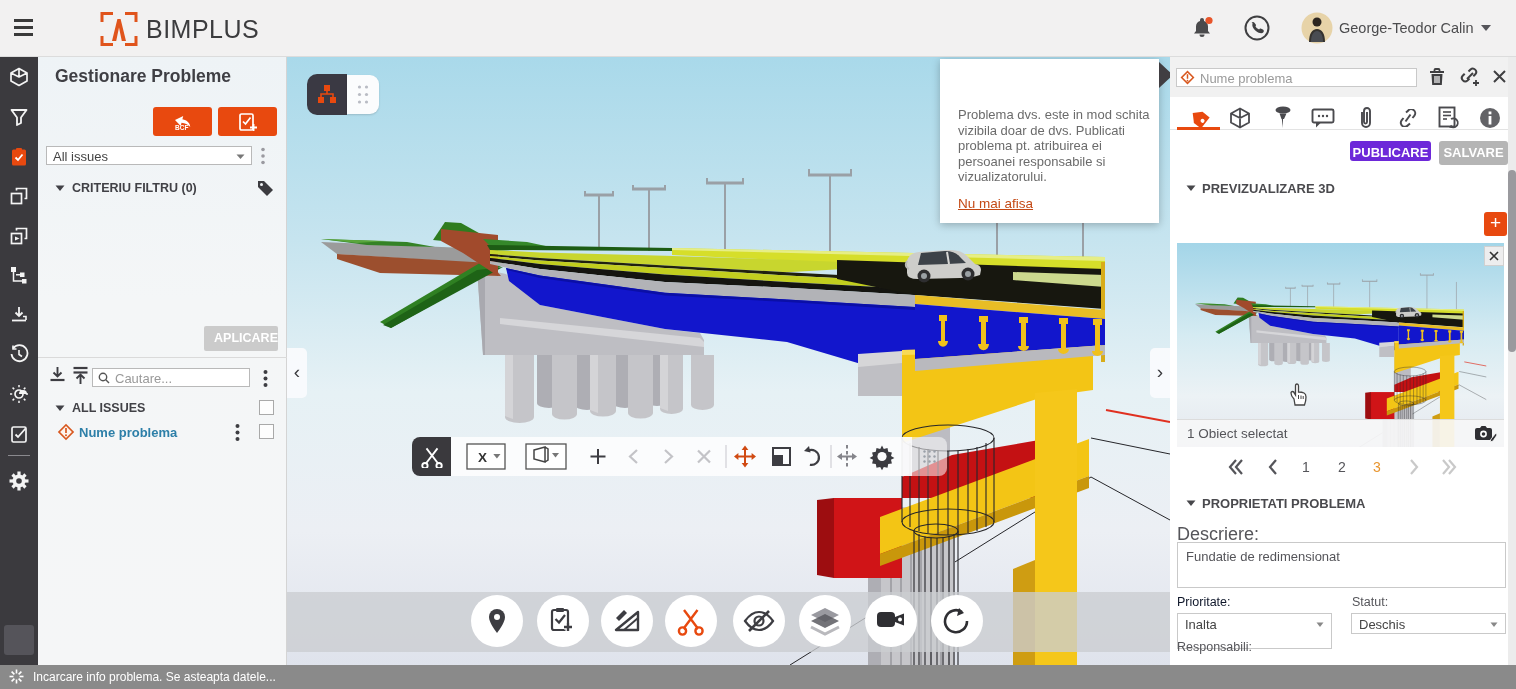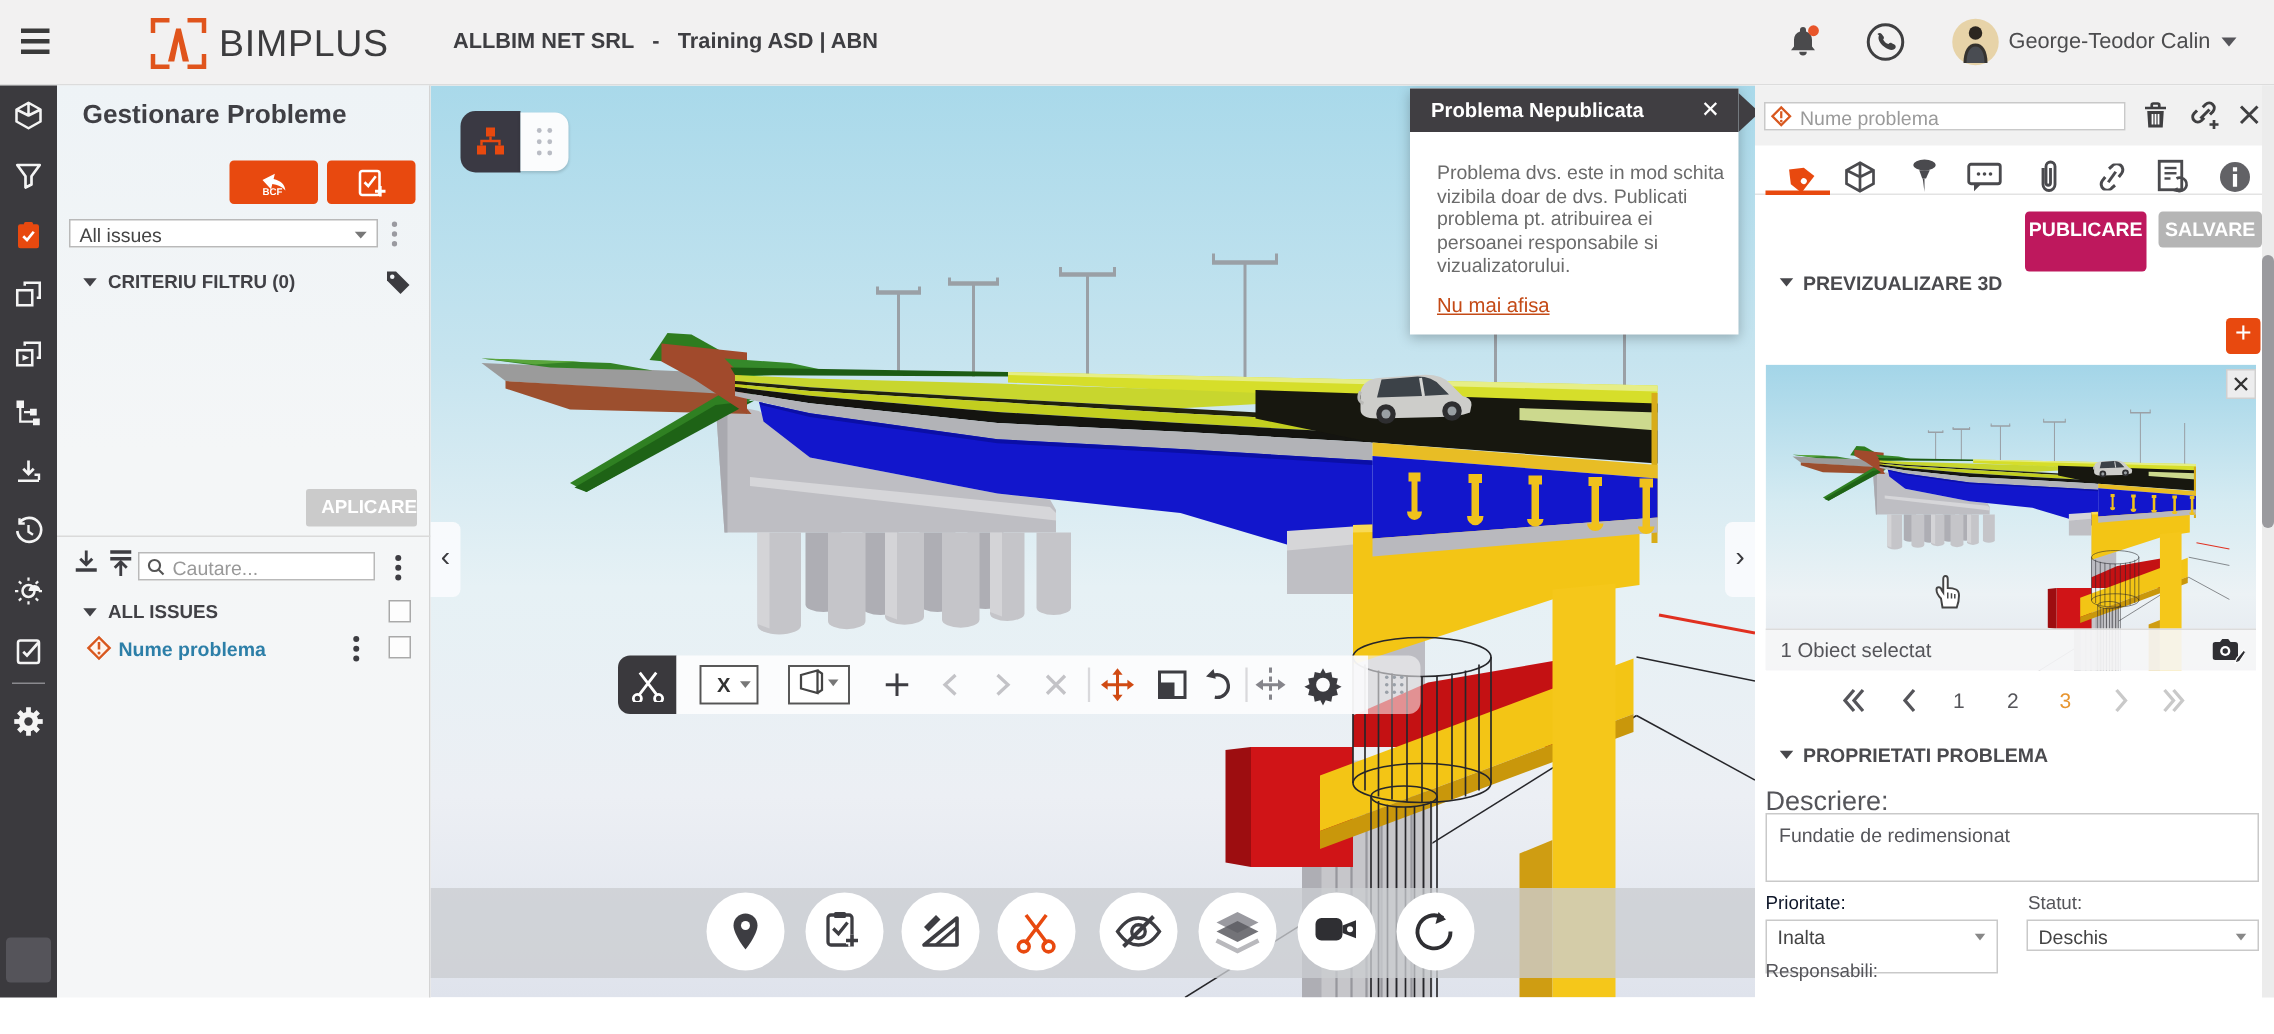--- a/index.html
+++ b/index.html
@@ -43,21 +43,20 @@
     <svg class="abs" style="left:99px; top:9px;" width="40" height="40" viewBox="0 0 40 40">
       <g stroke="#e0541c" stroke-width="3" fill="none">
         <path d="M3 13 V4.5 H14"></path>
           <path d="M26 4.5 H37 V13"></path>
           <path d="M3 27 V35.5 H14"></path>
           <path d="M26 35.5 H37 V27"></path>
       </g>
       <path d="M13 32 L18.4 10 H21.6 L27 32 H22.8 L20 18.5 L17.2 32 Z" fill="#e0541c"></path>
     </svg>
     <div class="abs" style="left:146px; top:15px; font-size:25px; color:#3c3c3e; letter-spacing:0.5px;">BIMPLUS</div>
-    <div class="htext" style="left:302px;">ALLBIM NET SRL&nbsp;&nbsp; -&nbsp;&nbsp; Training ASD | ABN</div>
 
     <svg class="abs" style="left:1189px; top:15px;" width="26" height="26" viewBox="0 0 26 26">
       <path d="M13 3 a2 2 0 0 1 2 2 v1 a6 6 0 0 1 4 5.5 v4.5 l2 2.5 H5 l2-2.5 V11.5 A6 6 0 0 1 11 6 V5 a2 2 0 0 1 2-2 Z" fill="#4a4a4c"></path>
       <path d="M10.5 19.5 a2.5 2.5 0 0 0 5 0 Z" fill="#4a4a4c"></path>
       <circle cx="20" cy="5.5" r="3.6" fill="#e8552a"></circle>
     </svg>
 
     <svg class="abs" style="left:1243px; top:14px;" width="28" height="28" viewBox="0 0 28 28">
       <circle cx="14" cy="14" r="11.5" fill="none" stroke="#3f3f41" stroke-width="2"></circle>
       <path d="M9.2 8.2 c1-.9 2.2-.7 2.8 .2 l1 1.6 c.5 .8 .3 1.6-.4 2.2 c.6 1.6 1.8 2.8 3.3 3.4 .6-.7 1.4-.9 2.2-.4 l1.6 1 c.9 .6 1.1 1.8 .2 2.8 c-1.4 1.5-4.6 .6-7.3-2.1 c-2.7-2.7-3.7-6-2.4-7.7 Z" fill="#3f3f41" transform="rotate(-6 14 14)"></path>
@@ -574,24 +573,20 @@
           <line x1="396" y1="8" x2="396" y2="31" stroke-dasharray="3.5 2.5"></line>
         </g>
 
       <g transform="translate(431,19.5)">
           <path d="M0 -11 l1.8 3.4 3.7 -.9 .7 3.7 3.7 .7 -.9 3.7 3.4 1.8 -3.4 1.8 .9 3.7 -3.7 .7 -.7 3.7 -3.7 -.9 -1.8 3.4 -1.8 -3.4 -3.7 .9 -.7 -3.7 -3.7 -.7 .9 -3.7 -3.4 -1.8 3.4 -1.8 -.9 -3.7 3.7 -.7 .7 -3.7 3.7 .9 Z" fill="#3b3b40"></path>
           <circle r="4.6" fill="#fcfcfd"></circle>
         </g>
     </svg>
 
     <div class="abs" style="left:653px; top:2px; width:219px; height:164px; box-shadow:0 2px 8px rgba(0,0,0,0.25); background:#fff;">
-      <div class="abs" style="left:0; top:0; width:219px; height:29px; background:#403e42;">
-        <div class="abs" style="left:14px; top:7px; font-size:13.5px; font-weight:bold; color:#fff;">Problema Nepublicata</div>
-        <div class="abs" style="left:194px; top:5px; font-size:15px; color:#fff;">✕</div>
-      </div>
       <svg class="abs" style="left:219px; top:3px;" width="14" height="26" viewBox="0 0 14 26">
           <path d="M0 0 L14 13 L0 26 Z" fill="#403e42"></path>
         </svg>
       <div class="abs" style="left:18px; top:48px; width:200px; font-size:13px; color:#6b6b6b; line-height:15.6px; white-space:nowrap;">Problema dvs. este in mod schita<br>vizibila doar de dvs. Publicati<br>problema pt. atribuirea ei<br>persoanei responsabile si<br>vizualizatorului.</div>
       <div class="abs" style="left:18px; top:137px; font-size:13.5px; color:#c44a16; text-decoration:underline;">Nu mai afisa</div>
     </div>
   </div>
 
   <div id="rpanel">
     <div class="abs" style="left:0; top:0; width:346px; height:40px; background:#f1f1f1;"></div>
@@ -668,21 +663,21 @@
         <line x1="5" y1="13" x2="9" y2="13" stroke="#4a4a4e" stroke-width="1.6"></line>
         <path d="M13 13 a4.5 4.5 0 1 1 -1 7" fill="none" stroke="#4a4a4e" stroke-width="1.8"></path>
         <path d="M11 21.5 l2.5 -2.8 l1 3.4 Z" fill="#4a4a4e"></path>
       </svg>
     <svg class="abs" style="left:309px; top:50px;" width="22" height="22" viewBox="0 0 22 22">
         <circle cx="11" cy="11" r="10" fill="#626266"></circle>
         <rect x="9.6" y="4.5" width="2.8" height="2.8" fill="#fff"></rect>
         <rect x="9.6" y="9" width="2.8" height="8.5" fill="#fff"></rect>
       </svg>
 
-    <div class="abs" style="left:180px; top:84px; width:81px; height:40px; background:#be185d; border-radius:3px; color:#fff; font-weight:bold; font-size:13px; text-align:center; line-height:24px;">PUBLICARE</div>
+    <div class="abs" style="left:180px; top:84px; width:81px; height:20px; background:#6d28d9; border-radius:3px; color:#fff; font-weight:bold; font-size:13px; text-align:center; line-height:24px;">PUBLICARE</div>
     <div class="abs" style="left:269px; top:84px; width:69px; height:24px; background:#b5b5b5; border-radius:3px; color:#fff; font-weight:bold; font-size:13px; text-align:center; line-height:24px;">SALVARE</div>
 
     <svg class="abs" style="left:16px; top:128px;" width="10" height="7" viewBox="0 0 10 7">
         <path d="M0.5 0.5 L5 6 L9.5 0.5 Z" fill="#47474b"></path>
       </svg>
     <div class="abs" style="left:32px; top:124px; font-size:13px; font-weight:bold; color:#4a4a4e;">PREVIZUALIZARE 3D</div>
 
     <div class="abs" style="left:314px; top:155px; width:23px; height:24px; background:#e8490f; border-radius:3px; color:#fff; font-size:19px; line-height:22px; text-align:center;">+</div>
 
     <div class="abs" style="left:7px; top:186px; width:327px; height:204px; overflow:hidden;">
@@ -761,14 +756,29 @@
       <svg class="abs" style="right:7px; top:8px;" width="8" height="6" viewBox="0 0 8 6">
           <path d="M0.5 0.5 L4 5 L7.5 0.5 Z" fill="#888"></path>
         </svg>
     </div>
     <div class="abs" style="left:7px; top:583px; font-size:12.5px; color:#55555a;">Responsabili:</div>
 
     <div class="abs" style="left:338px; top:0; width:8px; height:608px; background:#ececec;"></div>
     <div class="abs" style="left:338px; top:113px; width:8px; height:182px; background:#9a9a9e; border-radius:4px;"></div>
   </div>
 
+  <div id="status">
+    <svg class="abs" style="left:9px; top:4px;" width="15" height="15" viewBox="0 0 15 15">
+      <g stroke="#fff" stroke-width="1.6">
+          <line x1="7.5" y1="0.5" x2="7.5" y2="4.5"></line>
+          <line x1="7.5" y1="10.5" x2="7.5" y2="14.5"></line>
+          <line x1="0.5" y1="7.5" x2="4.5" y2="7.5"></line>
+          <line x1="10.5" y1="7.5" x2="14.5" y2="7.5"></line>
+          <line x1="2.6" y1="2.6" x2="5.4" y2="5.4"></line>
+          <line x1="9.6" y1="9.6" x2="12.4" y2="12.4"></line>
+          <line x1="2.6" y1="12.4" x2="5.4" y2="9.6"></line>
+          <line x1="9.6" y1="5.4" x2="12.4" y2="2.6"></line>
+        </g>
+    </svg>
+    <div class="abs" style="left:33px; top:5px;">Incarcare info problema. Se asteapta datele...</div>
+  </div>
 
 </div>
 
 </body></html>

